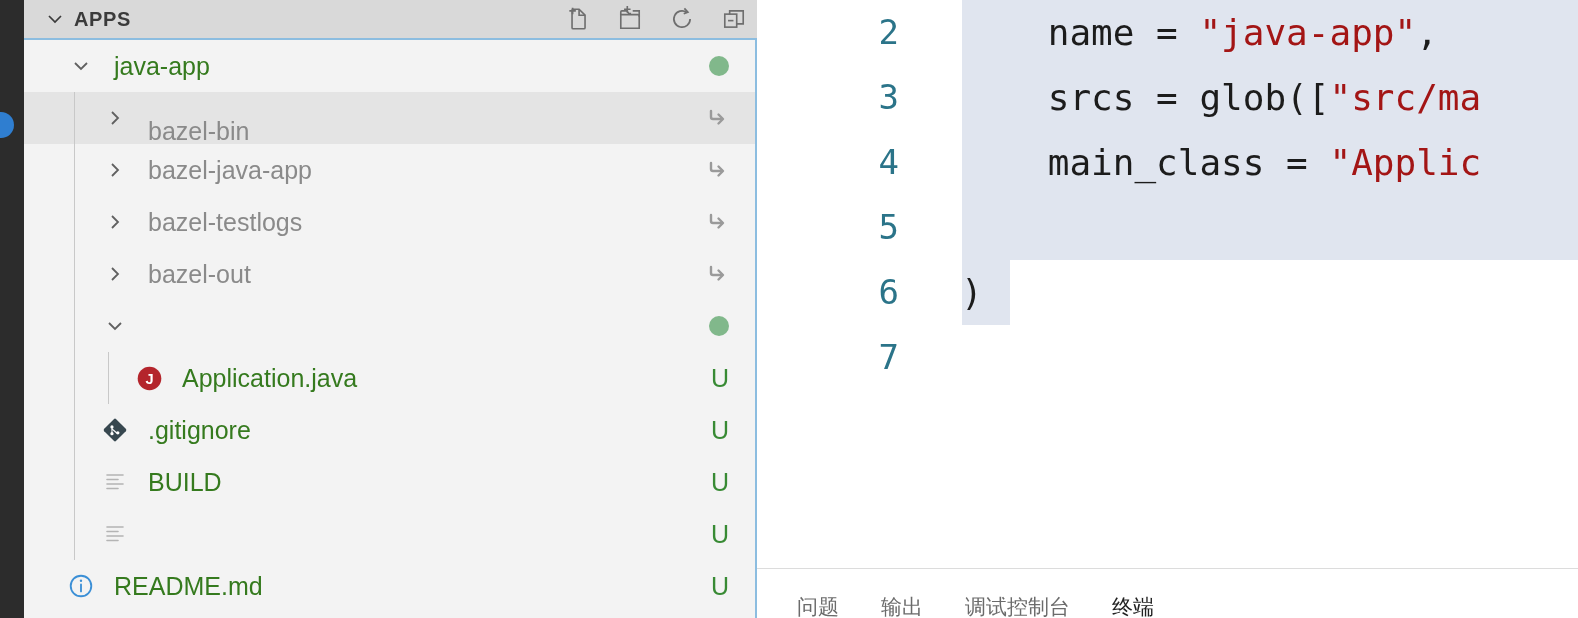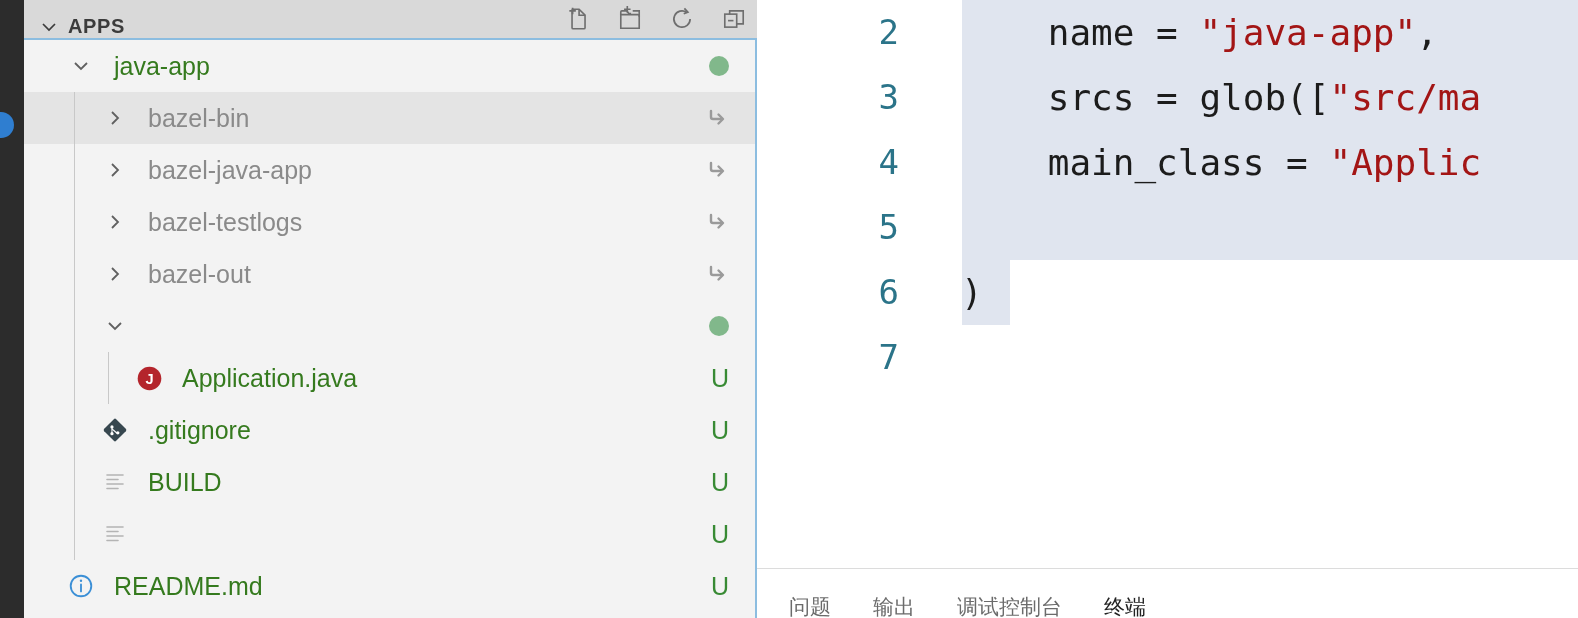--- a/index.html
+++ b/index.html
@@ -29,22 +29,22 @@
   .sidebar {
     position: absolute; left: 24px; top: 0;
     width: 733px; height: 618px;
     background: #f3f3f3;
     overflow: hidden;
   }
   .side-header {
     position: relative;
     height: 38px;
     background: #d9d9d9;
-    display: flex; align-items: flex-end;
-    padding-left: 14px;
+    display: flex; align-items: center;
+    padding-left: 20px;
   }
   .side-header .chev {
     width: 22px; height: 22px;
     display: flex; align-items: center; justify-content: center;
     color: #3b3b3b;
   }
   .side-header .title {
     font-size: 20px; font-weight: bold;
     letter-spacing: 0.6px;
     color: #3b3b3b;
@@ -72,21 +72,21 @@
   .tree { position: relative; }
 
   .row {
     position: relative;
     height: 52px;
     display: flex;
     align-items: center;
     cursor: pointer;
     gap: 16px;
   }
-  .row.hovered { background: #e4e4e4; }
+  .row.hovered { background: #e4e4e4; align-items: flex-end; }
 
   .twisty {
     width: 34px; height: 52px;
     display: flex; align-items: center; justify-content: center;
     color: #606060;
     flex: none;
   }
   .ficon {
     width: 34px; height: 52px;
     display: flex; align-items: center; justify-content: center;
@@ -176,21 +176,21 @@
   .panel {
     position: absolute;
     left: 757px; top: 568px;
     width: 821px; height: 50px;
     background: #ffffff;
     border-top: 1px solid #dcdcdc;
   }
   .panel-tabs {
     display: flex; align-items: flex-end;
     height: 50px;
-    padding-left: 32px;
+    padding-left: 40px;
     gap: 42px;
   }
   .ptab {
     font-size: 21px;
     color: #6b6b6b;
     line-height: 1;
     padding-bottom: 2px;
     cursor: pointer;
     white-space: nowrap;
   }

